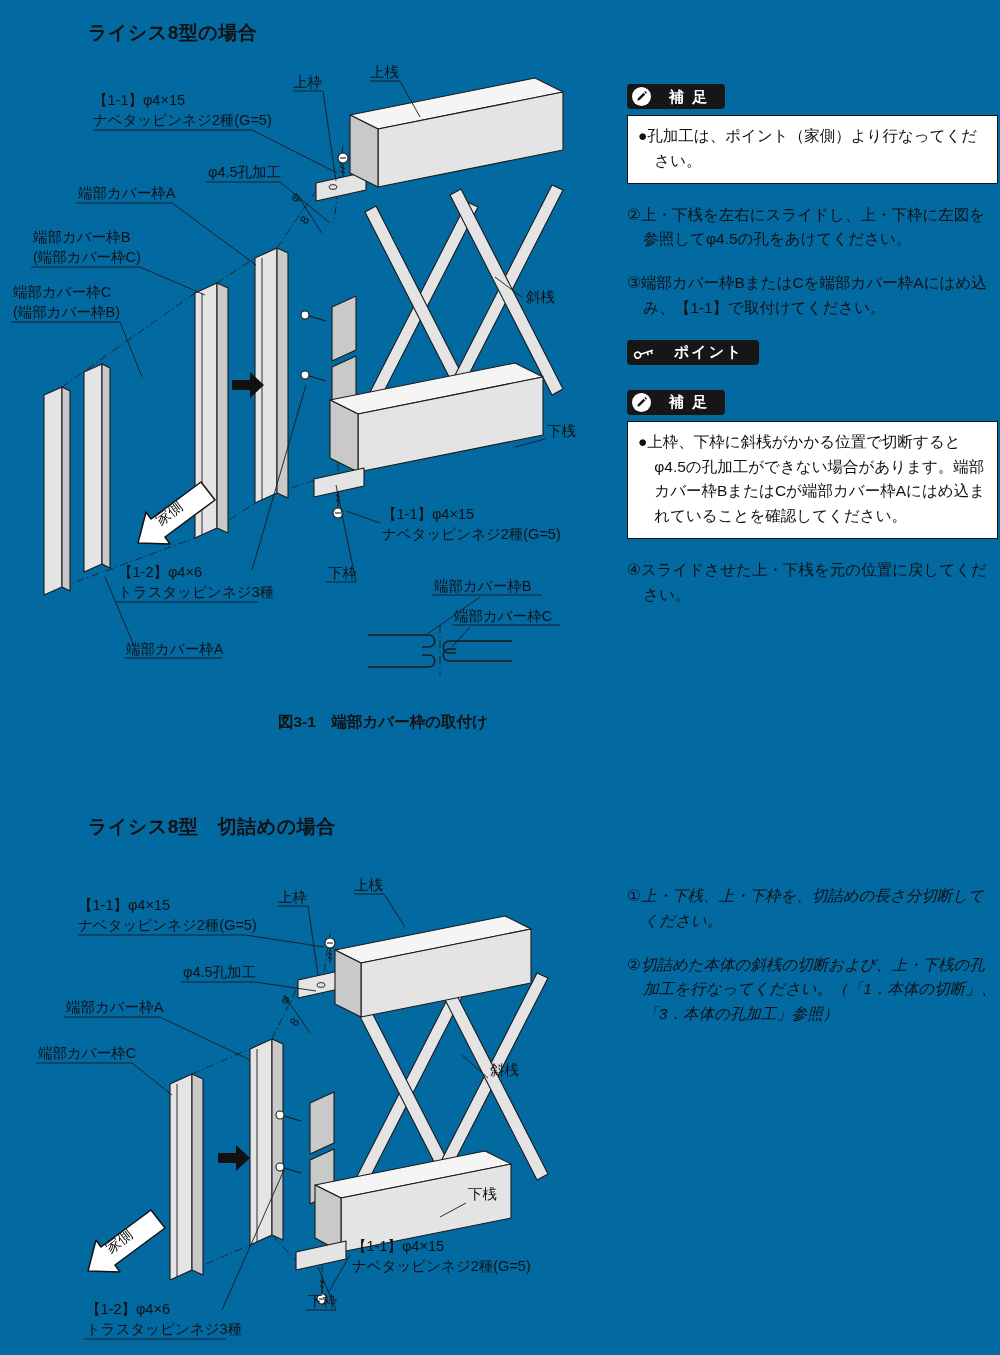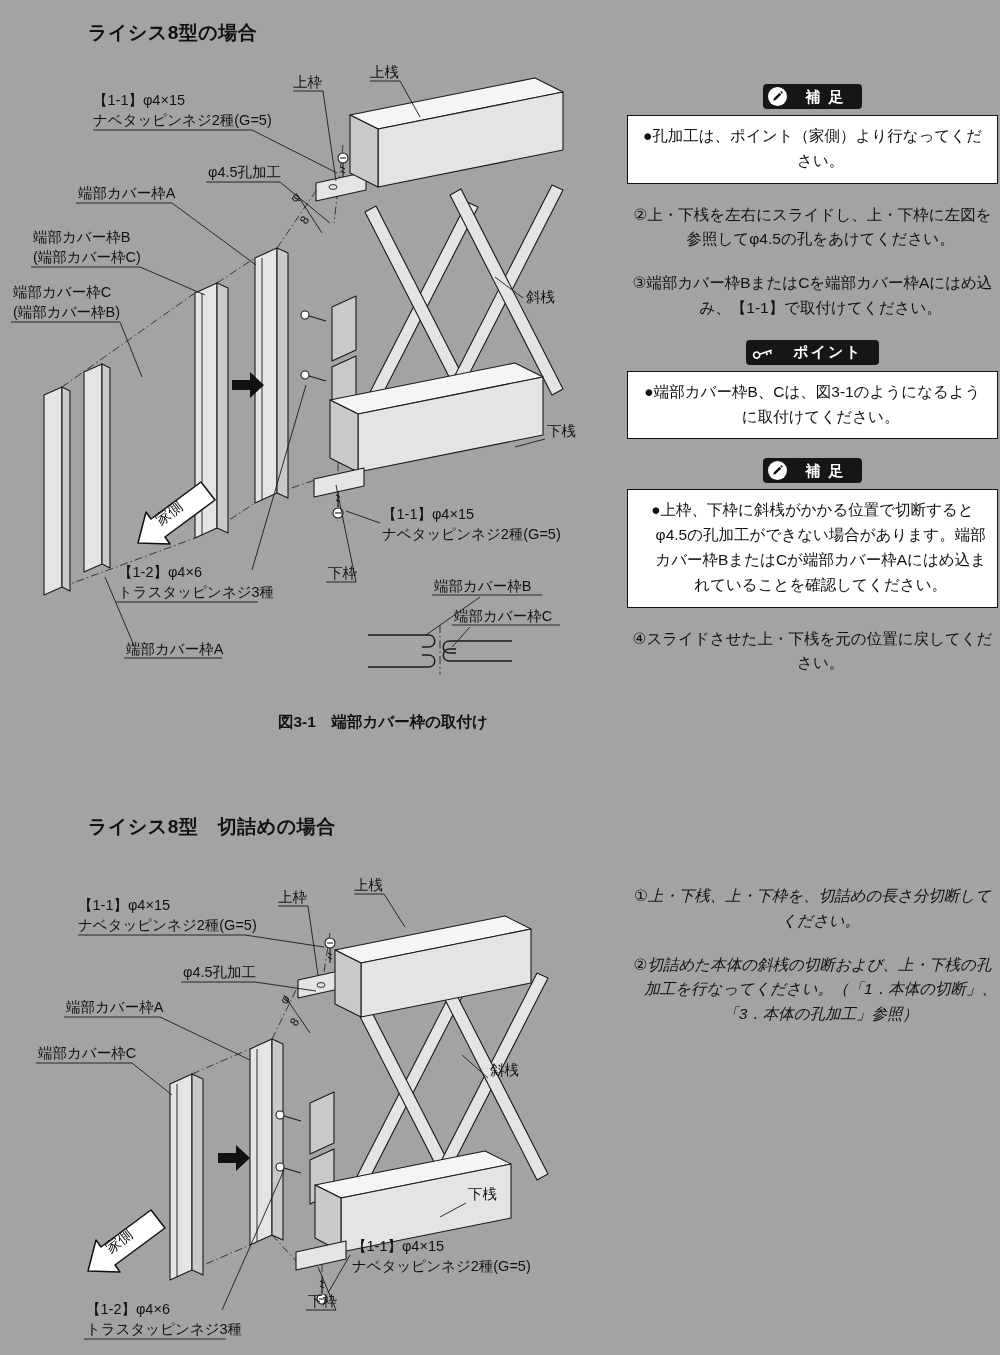--- a/index.html
+++ b/index.html
@@ -1,17 +1,17 @@
 <!DOCTYPE html>
 <html><head>
 <meta charset="utf-8">
 <style>
   html,body{margin:0;padding:0;background:#fff;}
-  .page{position:relative;width:1000px;height:1355px;background:#a3a3a3;overflow:hidden;
-        font-family:"Liberation Sans","DejaVu Sans",sans-serif;color:#111;text-align:center;}
+  .page{position:relative;width:1000px;height:1355px;background:#0369a1;overflow:hidden;
+        font-family:"Liberation Sans","DejaVu Sans",sans-serif;color:#111;}
   .sec-title{position:absolute;font-size:19px;font-weight:bold;letter-spacing:.5px;color:#111;}
   #title1{left:88px;top:20px;}
   #title2{left:88px;top:814px;}
   svg.diagram{position:absolute;left:0;}
   #dia1{top:55px;}
   #dia2{top:855px;}
   .rcol{position:absolute;left:627px;width:371px;font-size:15.5px;line-height:1.6;color:#111;}
   #rcol1{top:84px;}
   #rcol2{top:884px;font-style:italic;}
   .step{margin:0 0 19px 0;padding-left:1.05em;text-indent:-1.05em;}
@@ -225,23 +225,20 @@
               <g transform="rotate(-18 12 7)">
                 <circle cx="5" cy="8" r="3" fill="none" stroke="#fff" stroke-width="1.6"></circle>
                 <line x1="8" y1="8" x2="21" y2="8" stroke="#fff" stroke-width="1.6"></line>
                 <line x1="15" y1="8" x2="15" y2="11.5" stroke="#fff" stroke-width="1.6"></line>
                 <line x1="19" y1="8" x2="19" y2="11.5" stroke="#fff" stroke-width="1.6"></line>
               </g>
             </svg>
         </span>
         <span>ポイント</span>
       </div>
-      <div class="note-body">
-        <p>●端部カバー枠B、Cは、図3-1のようになるように取付けてください。</p>
-      </div>
     </div>
 
     <div class="note">
       <div class="note-head">
         <span class="icon-circle">
           <svg width="13" height="13" viewBox="0 0 14 14">
               <path d="M2.5 11.5 L3.1 9 L9.2 2.9 L11.1 4.8 L5 10.9 Z M10 2.1 L11 1.1 L12.9 3 L11.9 4 Z" fill="#111"></path>
             </svg>
         </span>
         <span>補 足</span>

